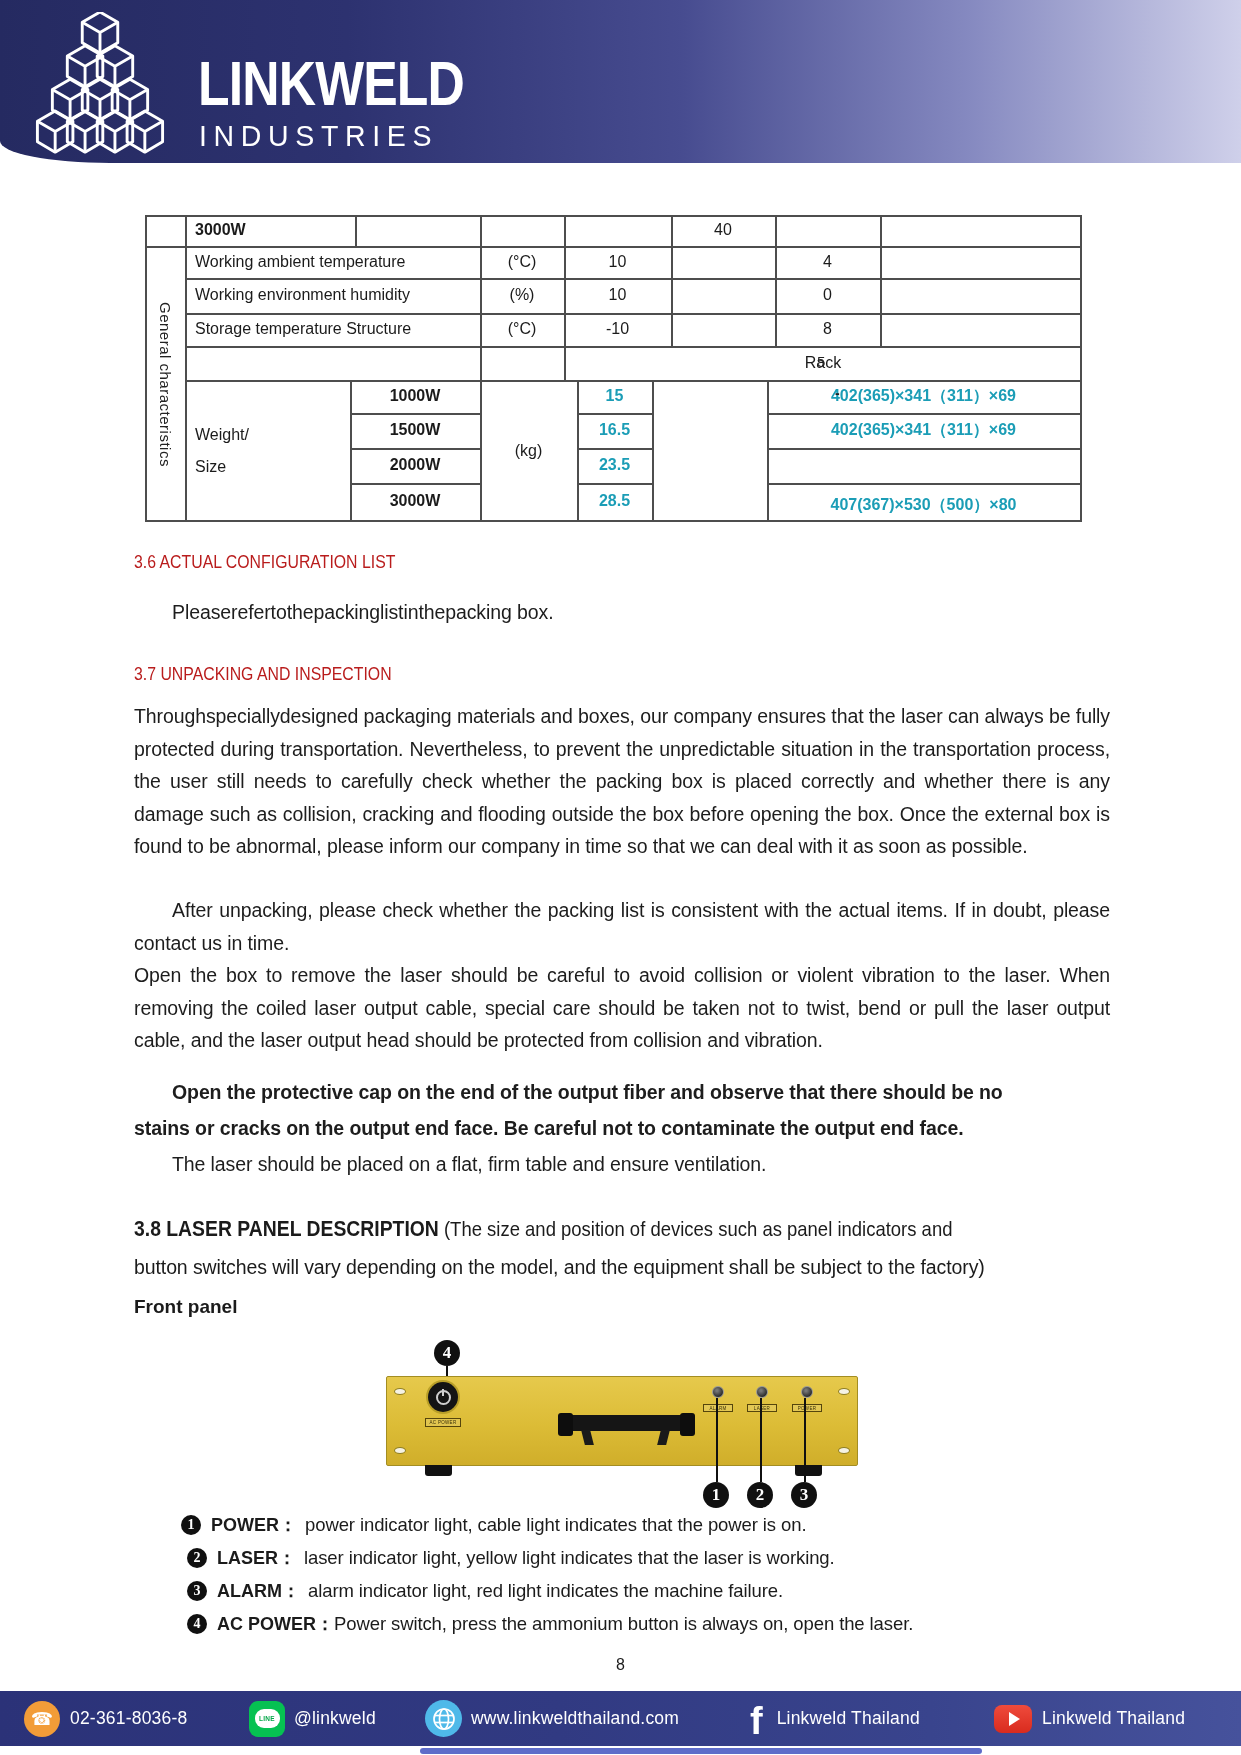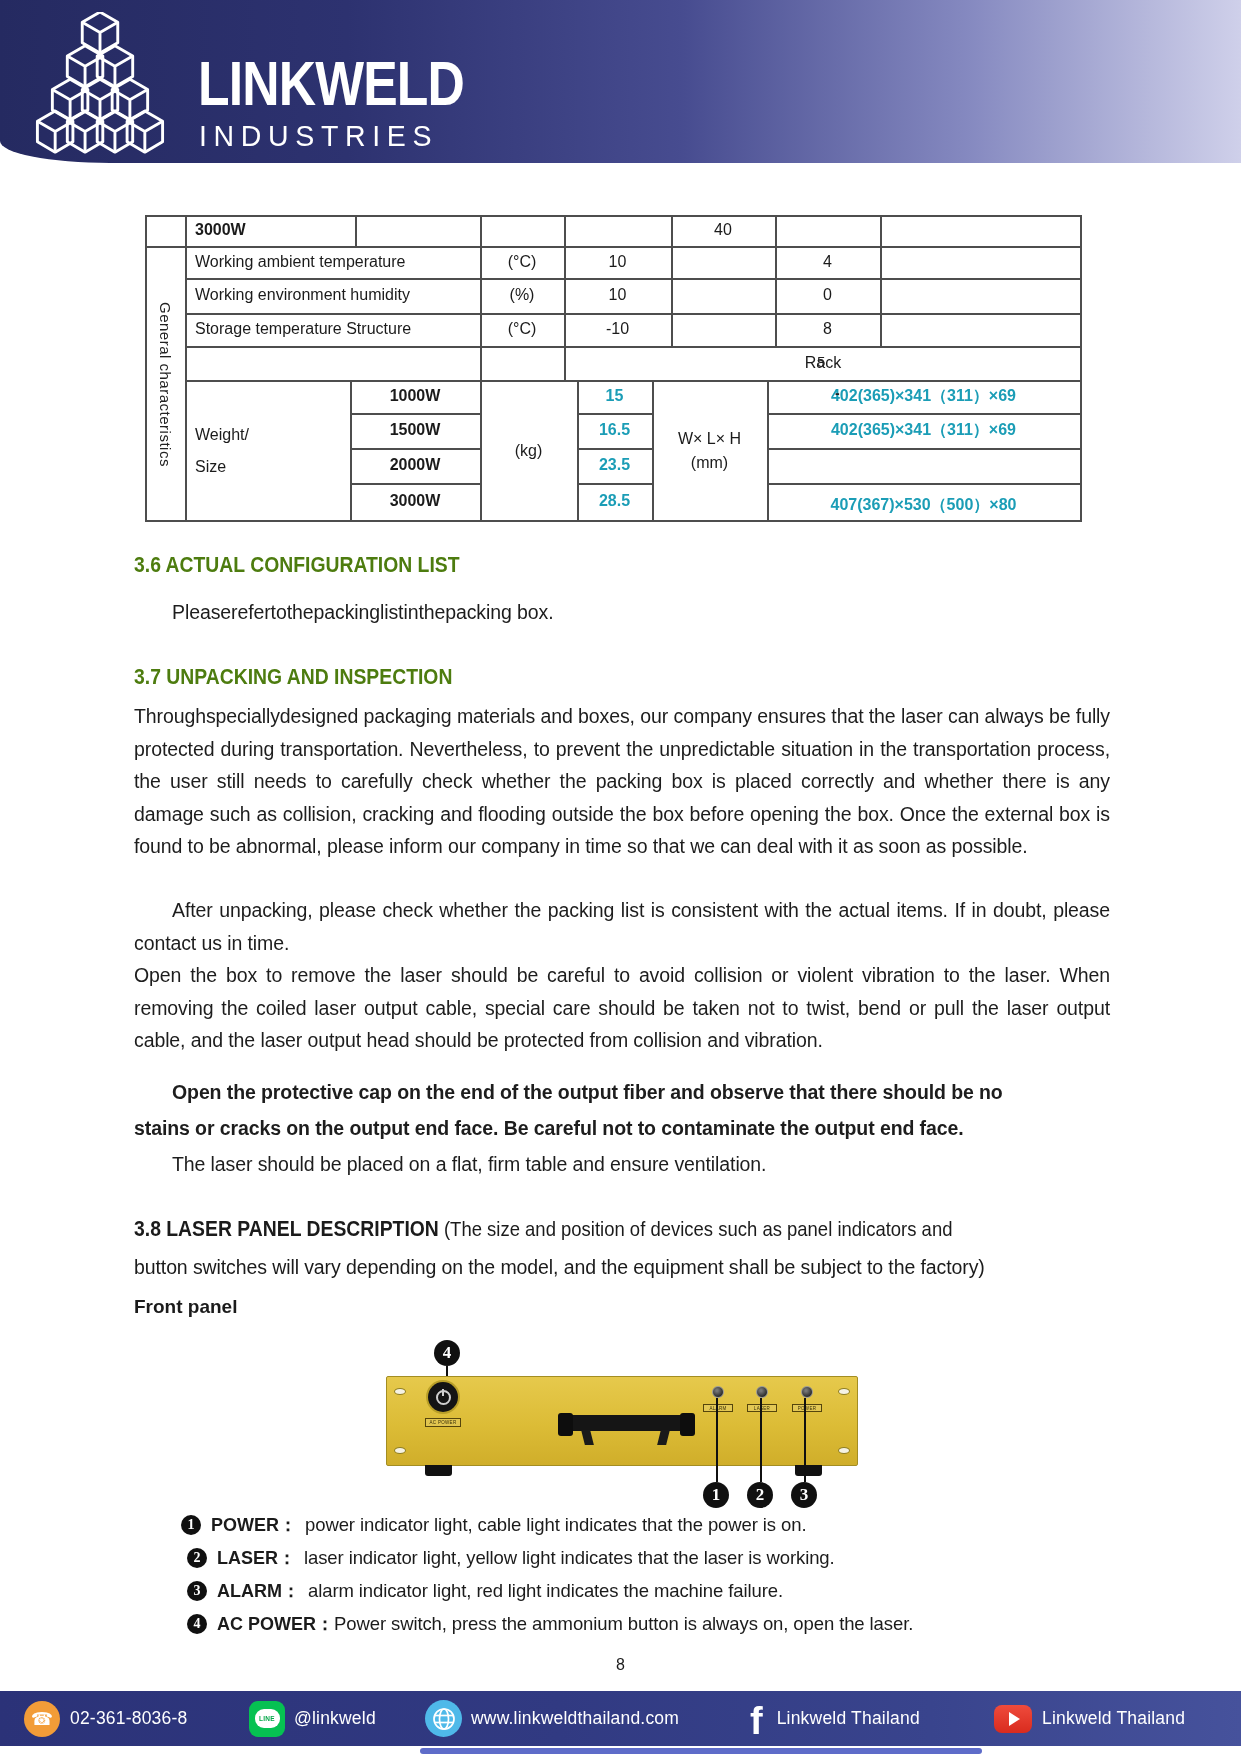--- a/index.html
+++ b/index.html
@@ -34,21 +34,21 @@
   .cell { position:absolute; display:flex; align-items:center; justify-content:center; line-height:1.15; }
   .cell.left { justify-content:flex-start; padding-left:10px; }
   .teal { color:#1B9DB6; font-weight:bold; }
   .vert-head {
     writing-mode:vertical-rl; text-orientation:sideways;
     font-size:15px; letter-spacing:.5px; color:#222;
   }
   .ovl { position:absolute; color:#222; }
 
   
-  .h-sec { position:absolute; font-weight:bold; font-size:22px; color:#4d7c0f; white-space:nowrap; }
+  .h-sec { position:absolute; font-weight:normal; font-size:18px; color:#b91c1c; white-space:nowrap; }
   .hcond { display:inline-block; transform:scaleX(.88); transform-origin:0 50%; white-space:nowrap; }
   .para { position:absolute; width:976px; font-size:19.5px; line-height:32.5px; letter-spacing:-.1px; color:#1d1d1d; }
   .just { text-align:justify; }
   .ind { text-indent:38px; }
 
   
   #panel {
     position:absolute; left:386px; top:1376px; width:472px; height:90px;
     background:linear-gradient(180deg,#e6c94c 0%,#dcbc36 55%,#d0ae2a 100%);
     border:1px solid #a38d22; border-radius:2px;
@@ -235,24 +235,20 @@
     <div class="cell teal" style="left:432px;top:198px;width:75px;height:35px;">
         <span>16.5</span>
       </div>
     <div class="cell teal" style="left:432px;top:233px;width:75px;height:35px;">
         <span>23.5</span>
       </div>
     <div class="cell teal" style="left:432px;top:268px;width:75px;height:37px;">
         <span>28.5</span>
       </div>
 
-    <div class="cell" style="left:507px;top:165px;width:115px;height:142px;flex-direction:column;gap:6px;">
-      <span>W× L× H</span>
-      <span>(mm)</span>
-    </div>
 
     <div class="cell teal" style="left:622px;top:165px;width:313px;height:33px;">
         <span>402(365)×341（311）×69</span>
       </div>
     <span class="ovl" style="left:690px;top:170px;font-size:14px;font-weight:bold;">-</span>
     <div class="cell teal" style="left:622px;top:198px;width:313px;height:35px;">
         <span>402(365)×341（311）×69</span>
       </div>
     <div class="cell teal" style="left:622px;top:272px;width:313px;height:37px;">
         <span>407(367)×530（500）×80</span>

